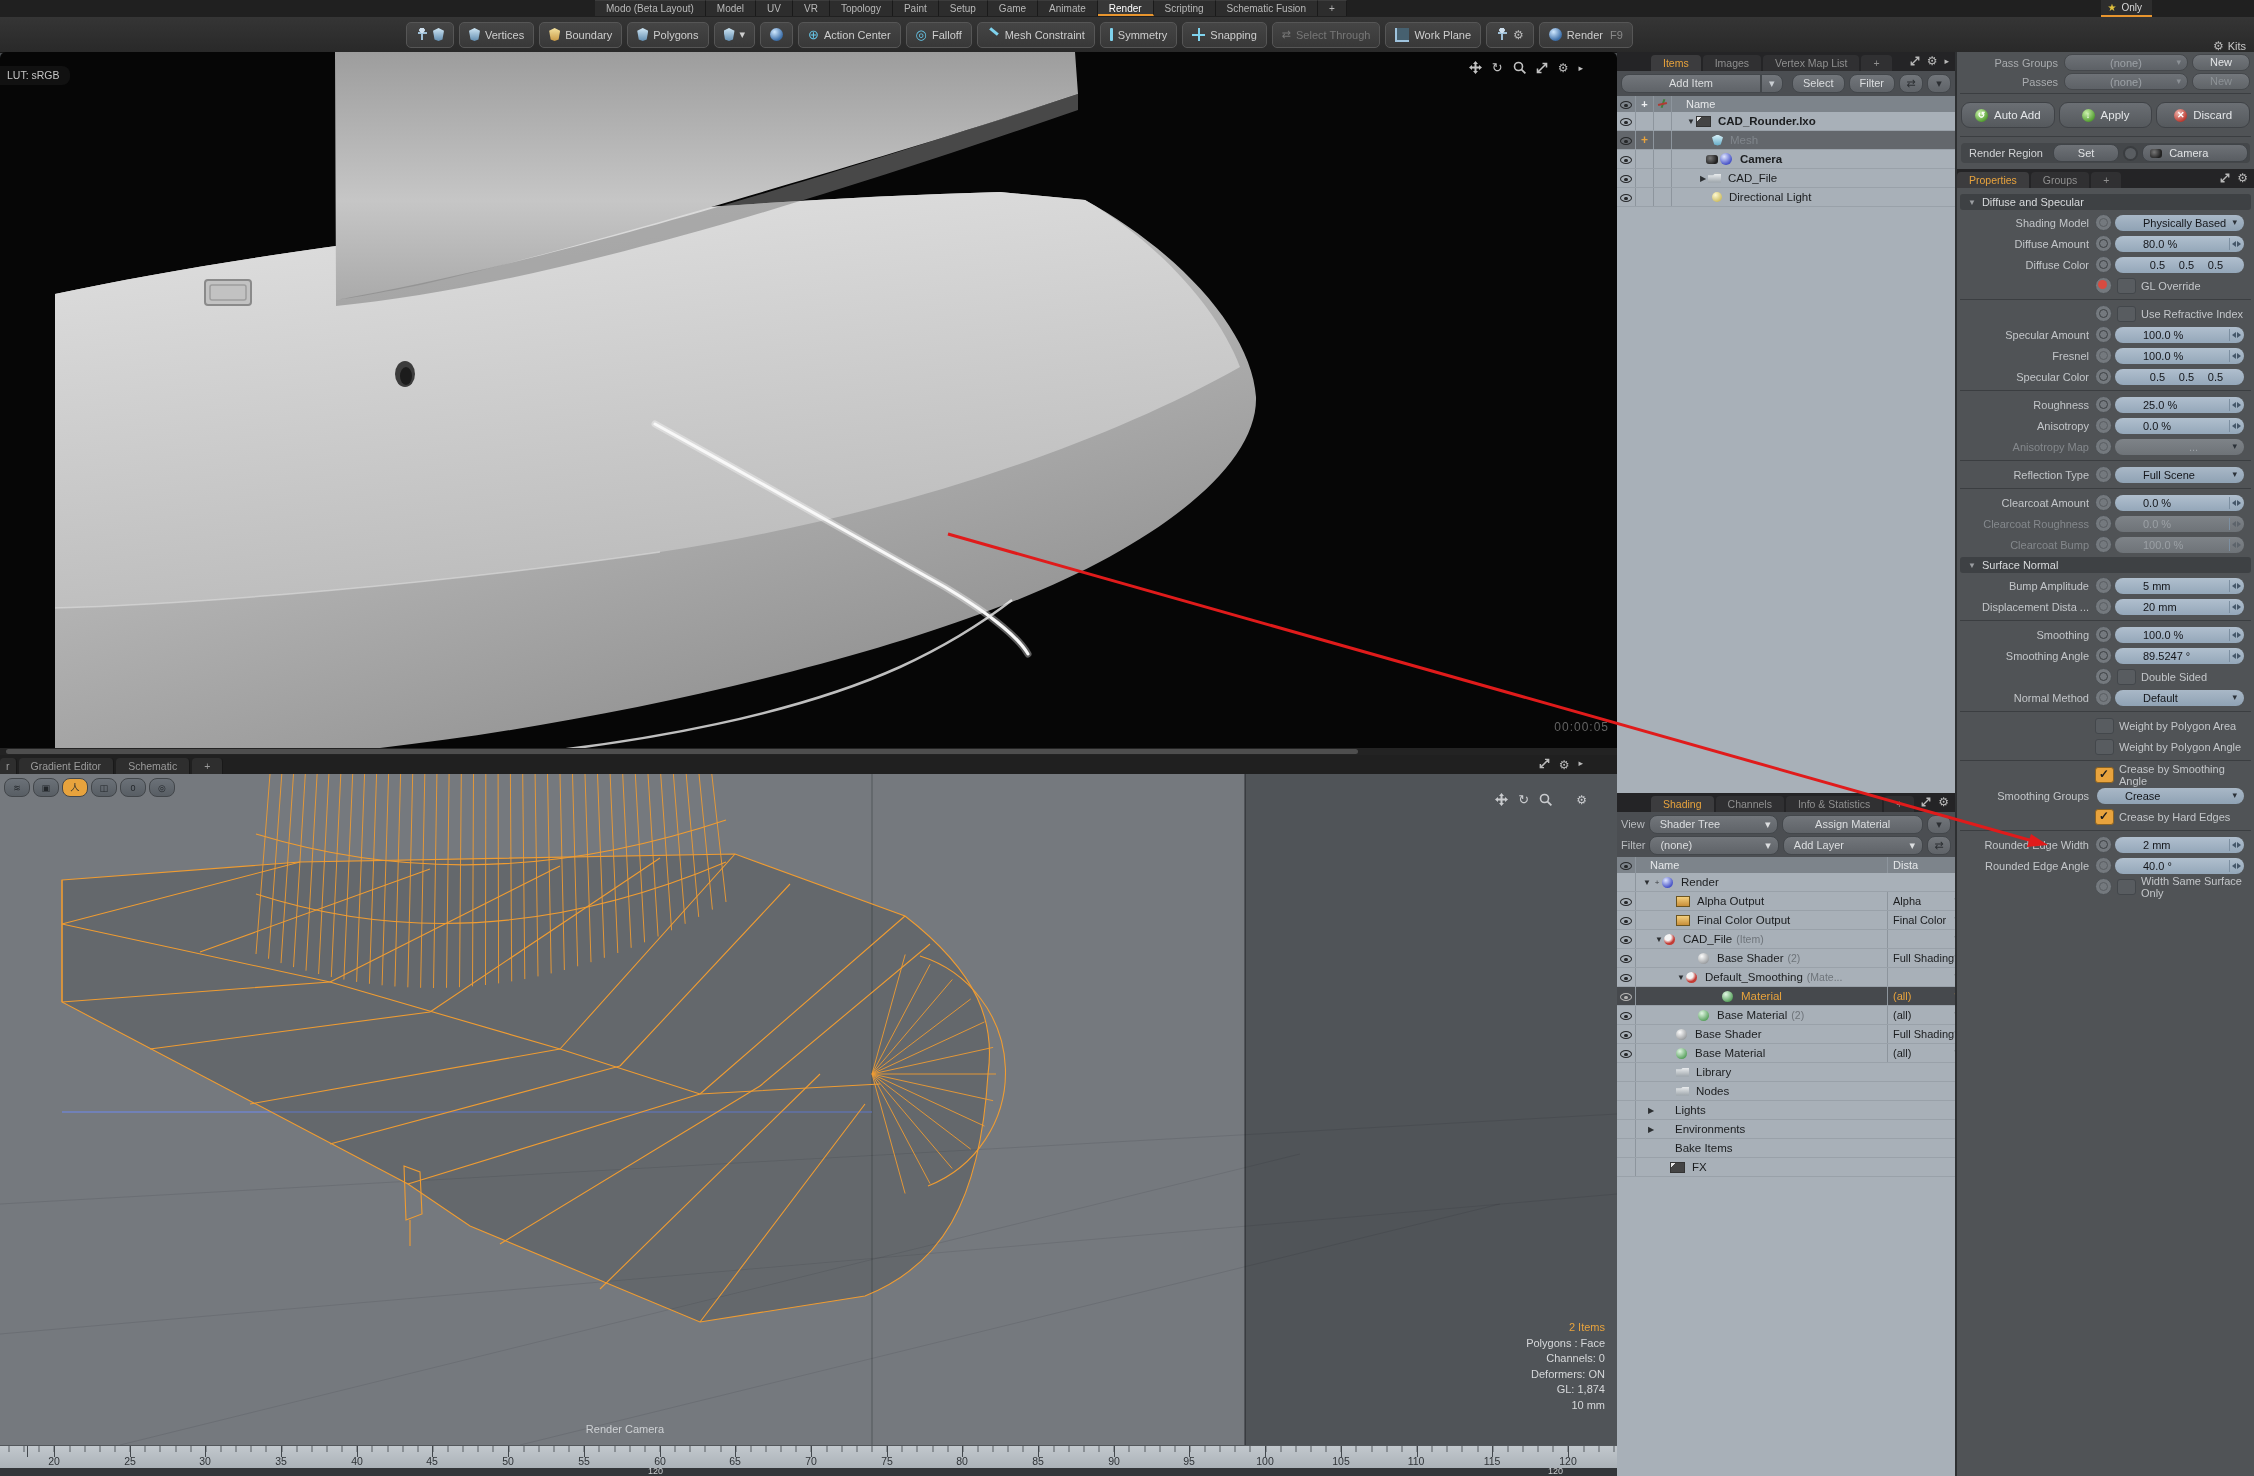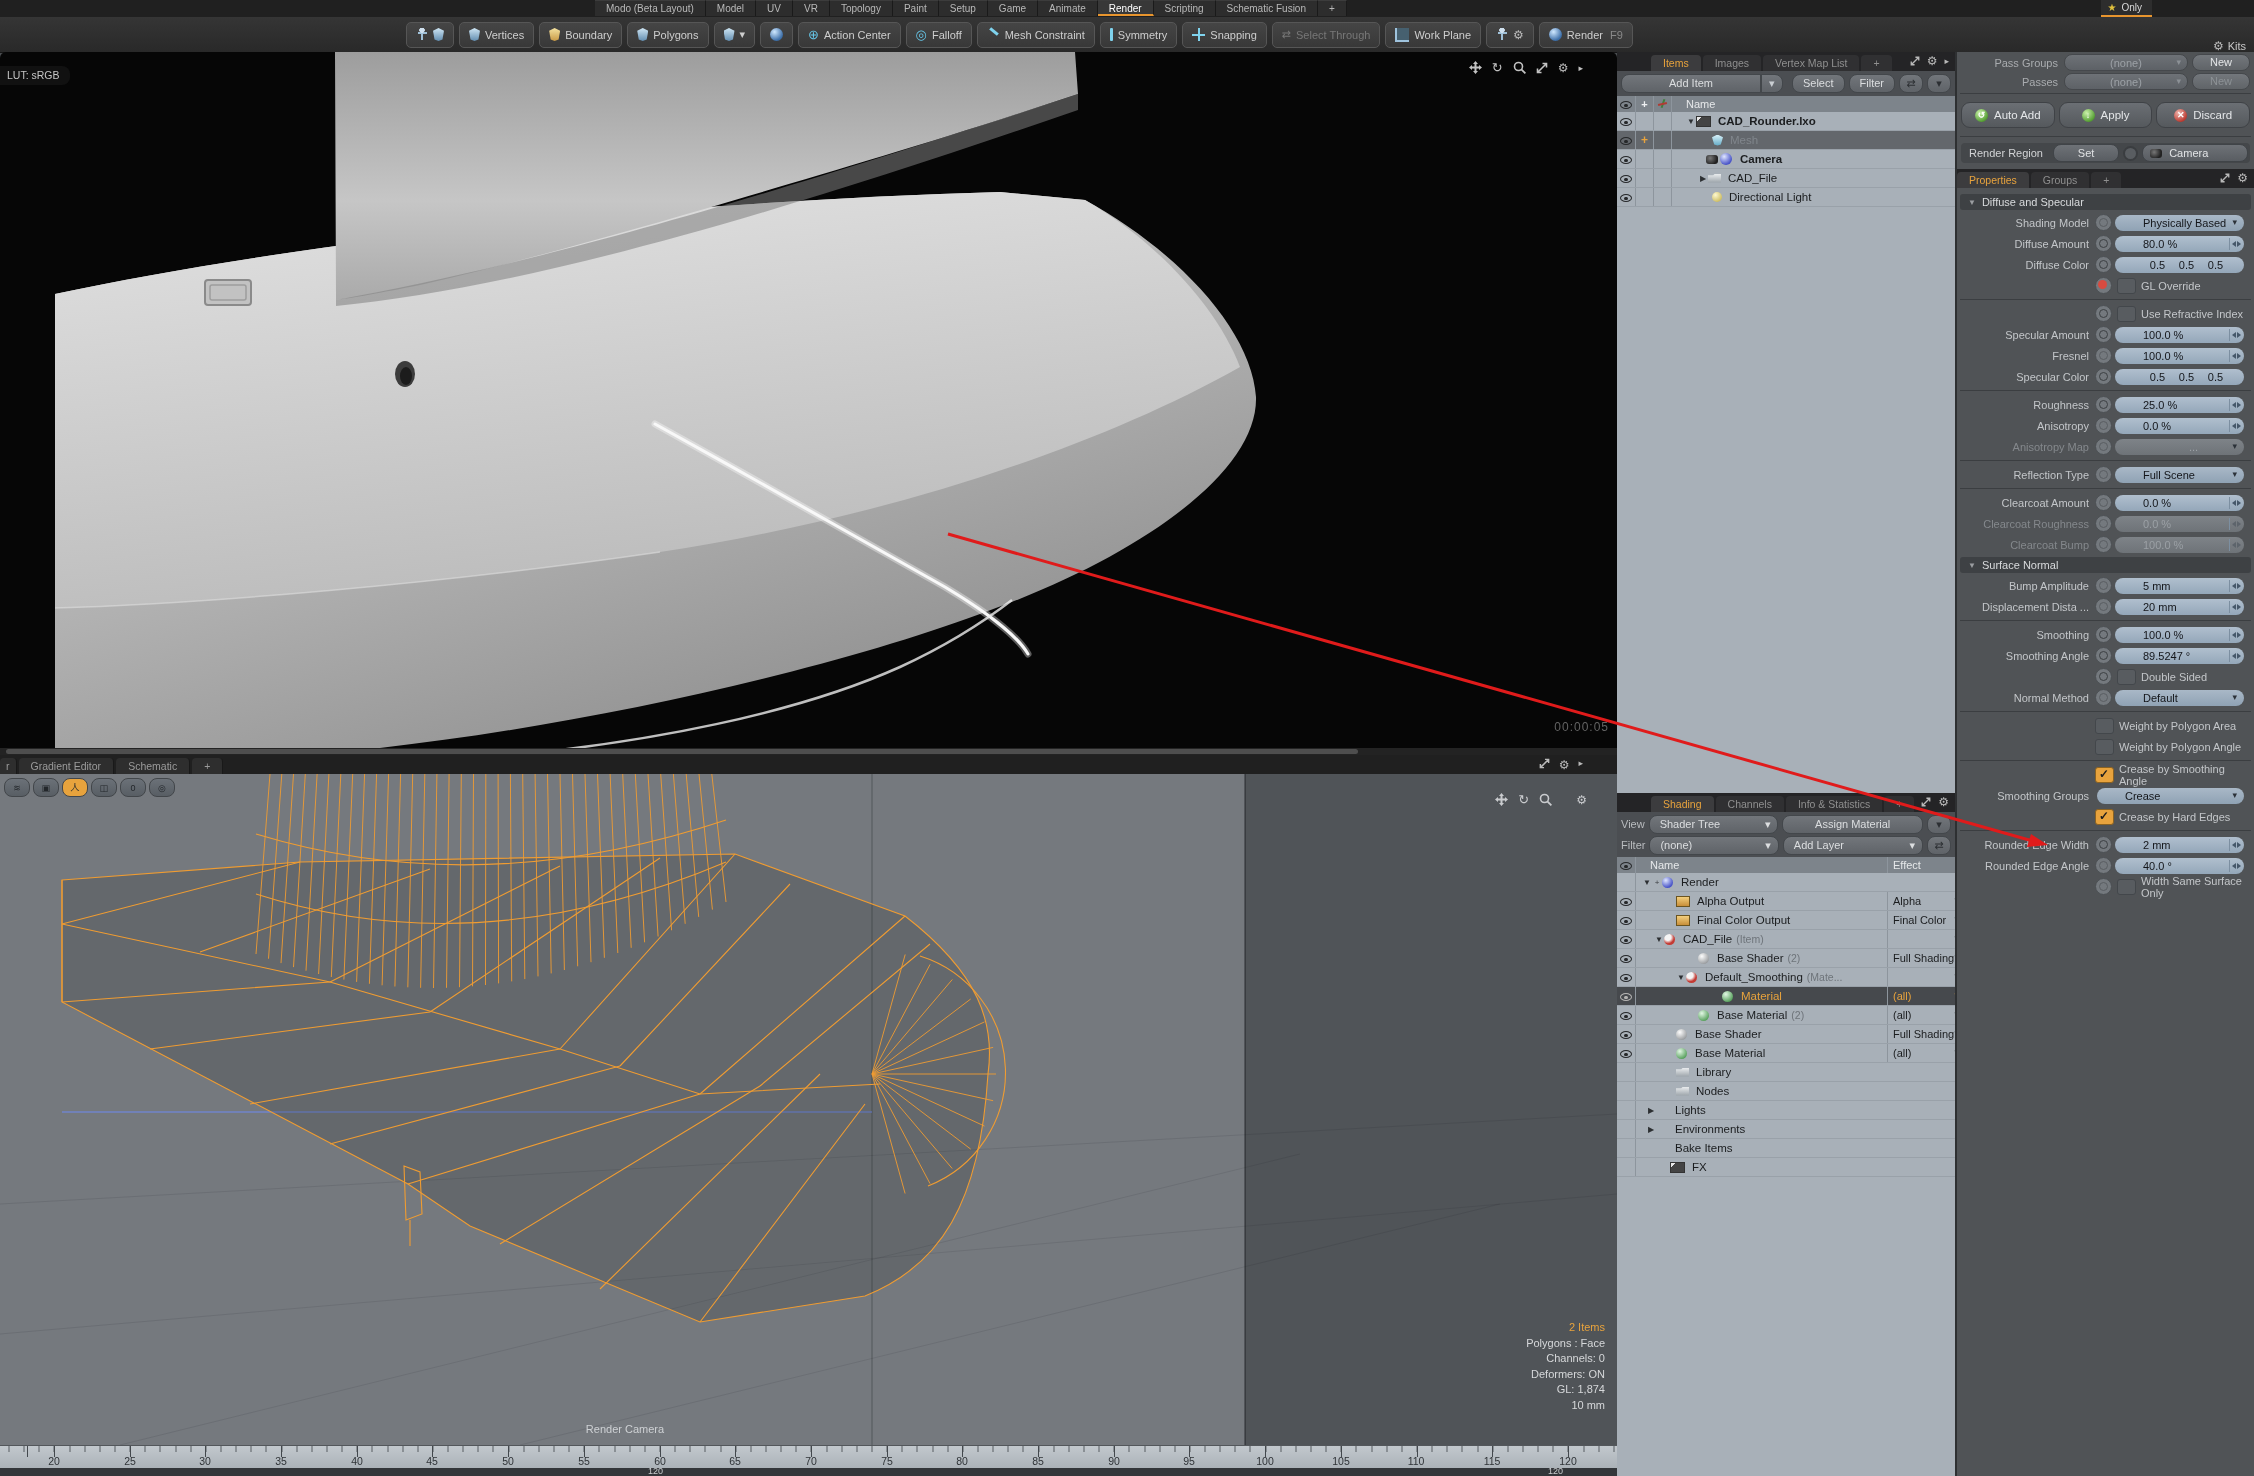--- a/index.html
+++ b/index.html
@@ -622,21 +622,21 @@
       <span style="color:#b9bcbf;">Filter</span>
       <div class="gbtn" style="flex:1;text-align:left;position:relative;"><span>(none)</span><span style="position:absolute;right:7px;">▾</span></div>
       <div class="gbtn" style="flex:1.1;text-align:left;position:relative;"><span>Add Layer</span><span style="position:absolute;right:7px;">▾</span></div>
       <div class="icobtn">⇄</div>
     </div>
     <div class="listhead" style="top:64px;">
       <span class="eyecol">
           <span class="eye"></span>
         </span>
       <span style="margin-left:14px;flex:1;">Name</span>
-      <span class="effcol">Effect</span>
+      <span class="effcol">Dista</span>
     </div>
     <div class="listbody" style="top:80px;">
       <div class="lrow">
         <span class="eyecol"></span>
           <span class="ind" style="width:6px"></span>
         <span class="caret">▼</span>
           <span class="caret l">+</span>
         <span class="ball blue"></span>
         <span class="nm">Render</span>
       </div>

